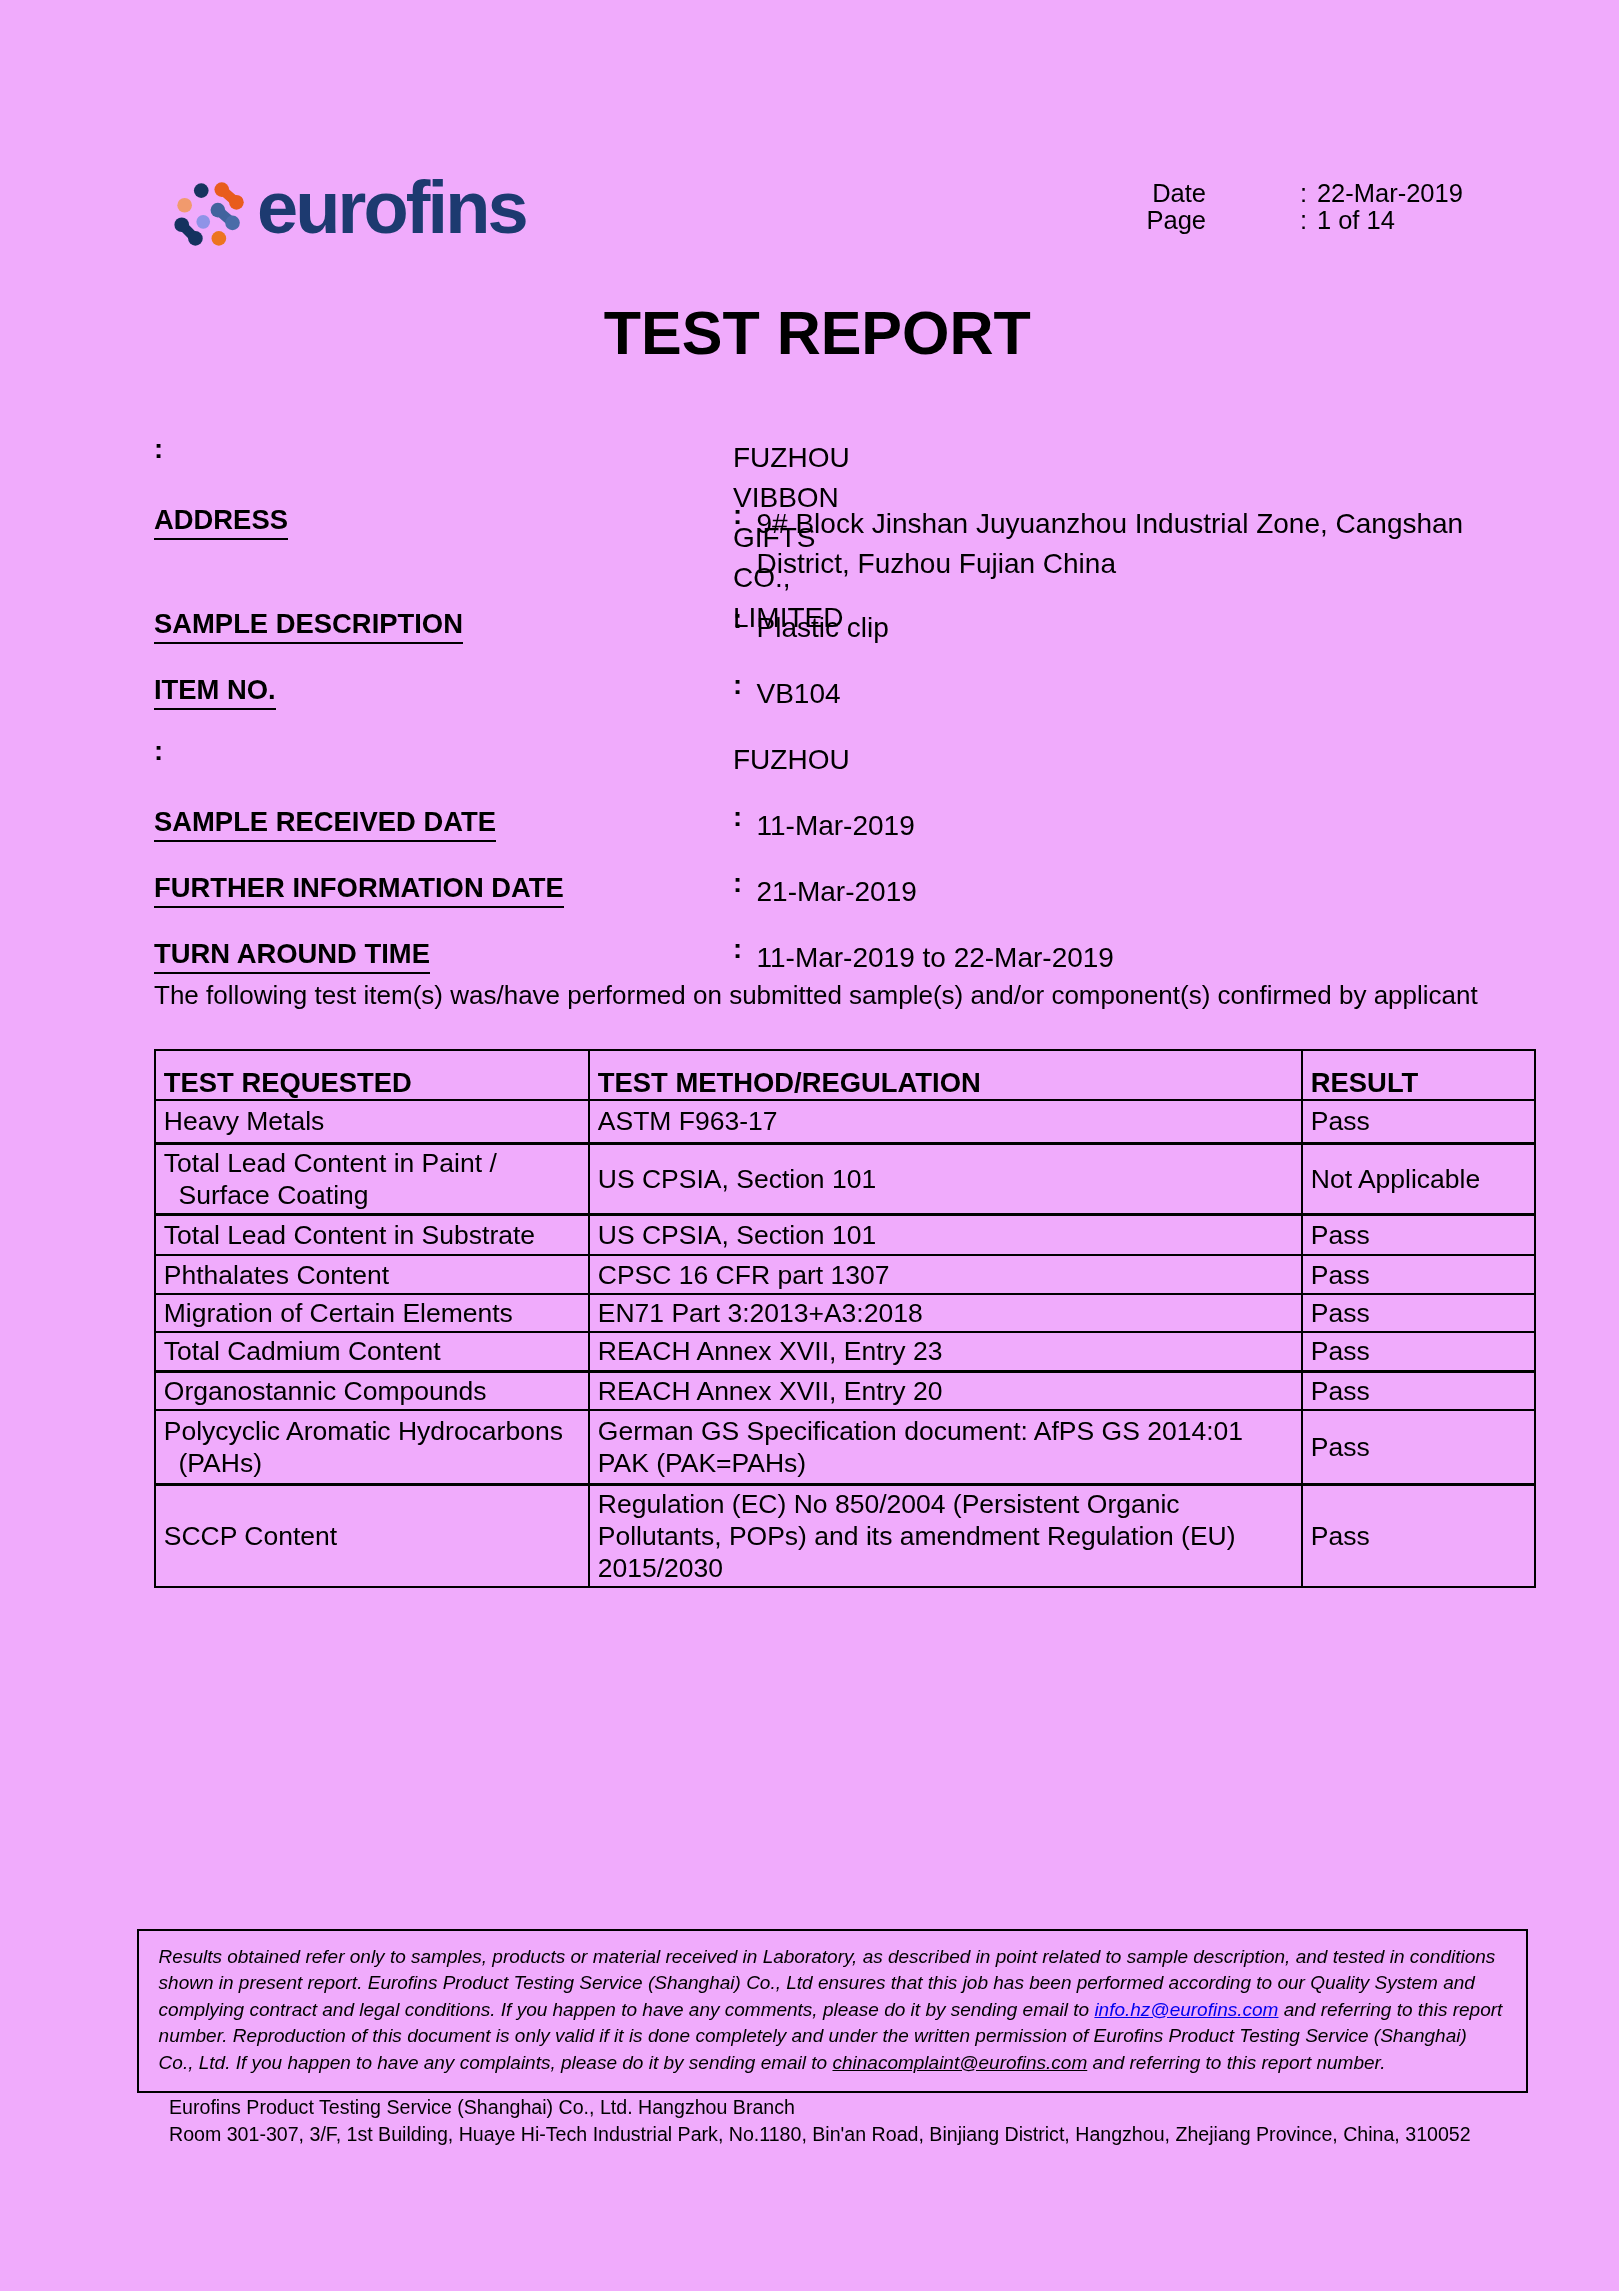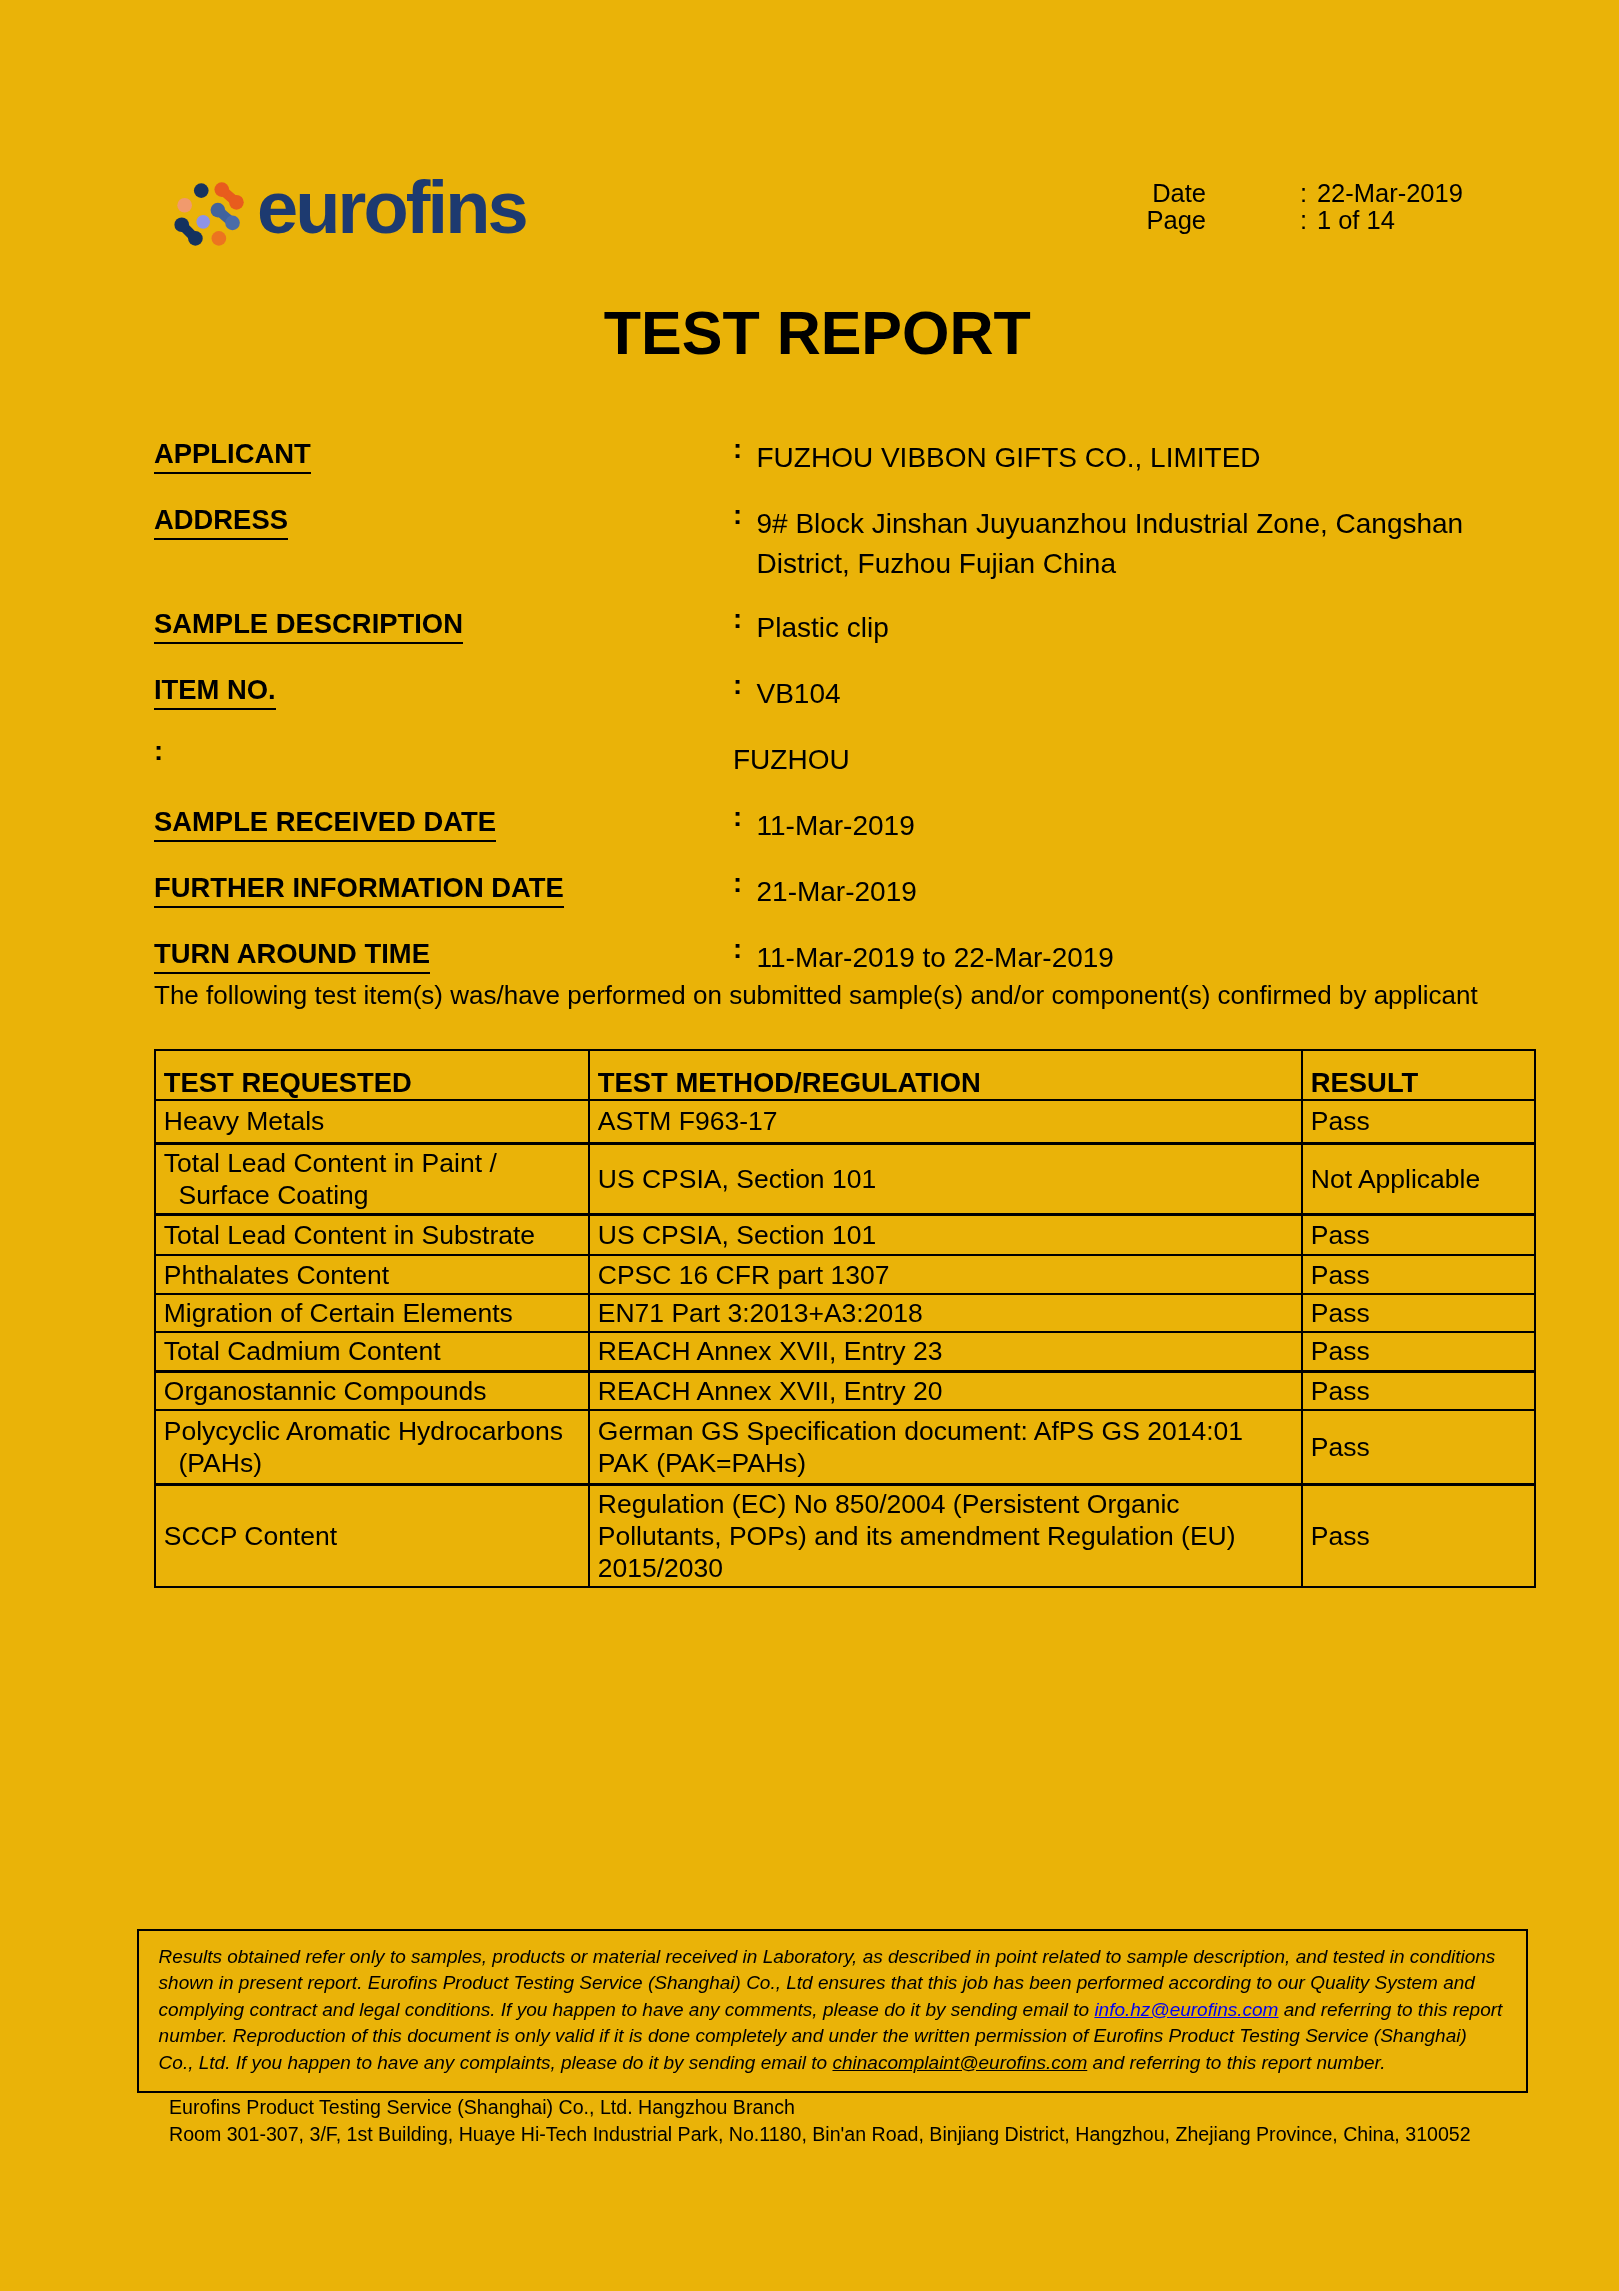--- a/index.html
+++ b/index.html
@@ -1,20 +1,20 @@
 <!DOCTYPE html>
 <html><head>
 <meta charset="utf-8">
 <style>
   html,body{margin:0;padding:0;background:#888;}
   .page{
     position:relative;
     width:1619px;height:2292px;
     margin:0 auto;
-    background:#eab308;
+    background:#f0abfc;
     font-family:"Liberation Sans", sans-serif;
     color:#000;
     overflow:hidden;
   }
 
   
   .logo-dots{position:absolute;left:167px;top:173px;width:90px;height:84px;}
   .brand-text{
     position:absolute;left:257px;top:169px;
     font-size:74px;font-weight:bold;letter-spacing:-2.9px;line-height:78px;
@@ -114,21 +114,20 @@
     <div class="meta-row">
       <span class="meta-label">Page</span>
       <span class="meta-cell"><span class="meta-colon">:</span><span class="meta-value">1 of 14</span></span>
     </div>
   </div>
 
   <h1 class="doc-title">TEST REPORT</h1>
 
   <section class="fields">
     <div class="field-row">
-      <div class="field-label"><span>APPLICANT</span></div>
       <div class="field-colon">:</div>
       <div class="field-value">FUZHOU VIBBON GIFTS CO., LIMITED</div>
     </div>
     <div class="field-row tall">
       <div class="field-label"><span>ADDRESS</span></div>
       <div class="field-colon">:</div>
       <div class="field-value">9# Block Jinshan Juyuanzhou Industrial Zone, Cangshan
 District, Fuzhou Fujian China</div>
     </div>
     <div class="field-row">

